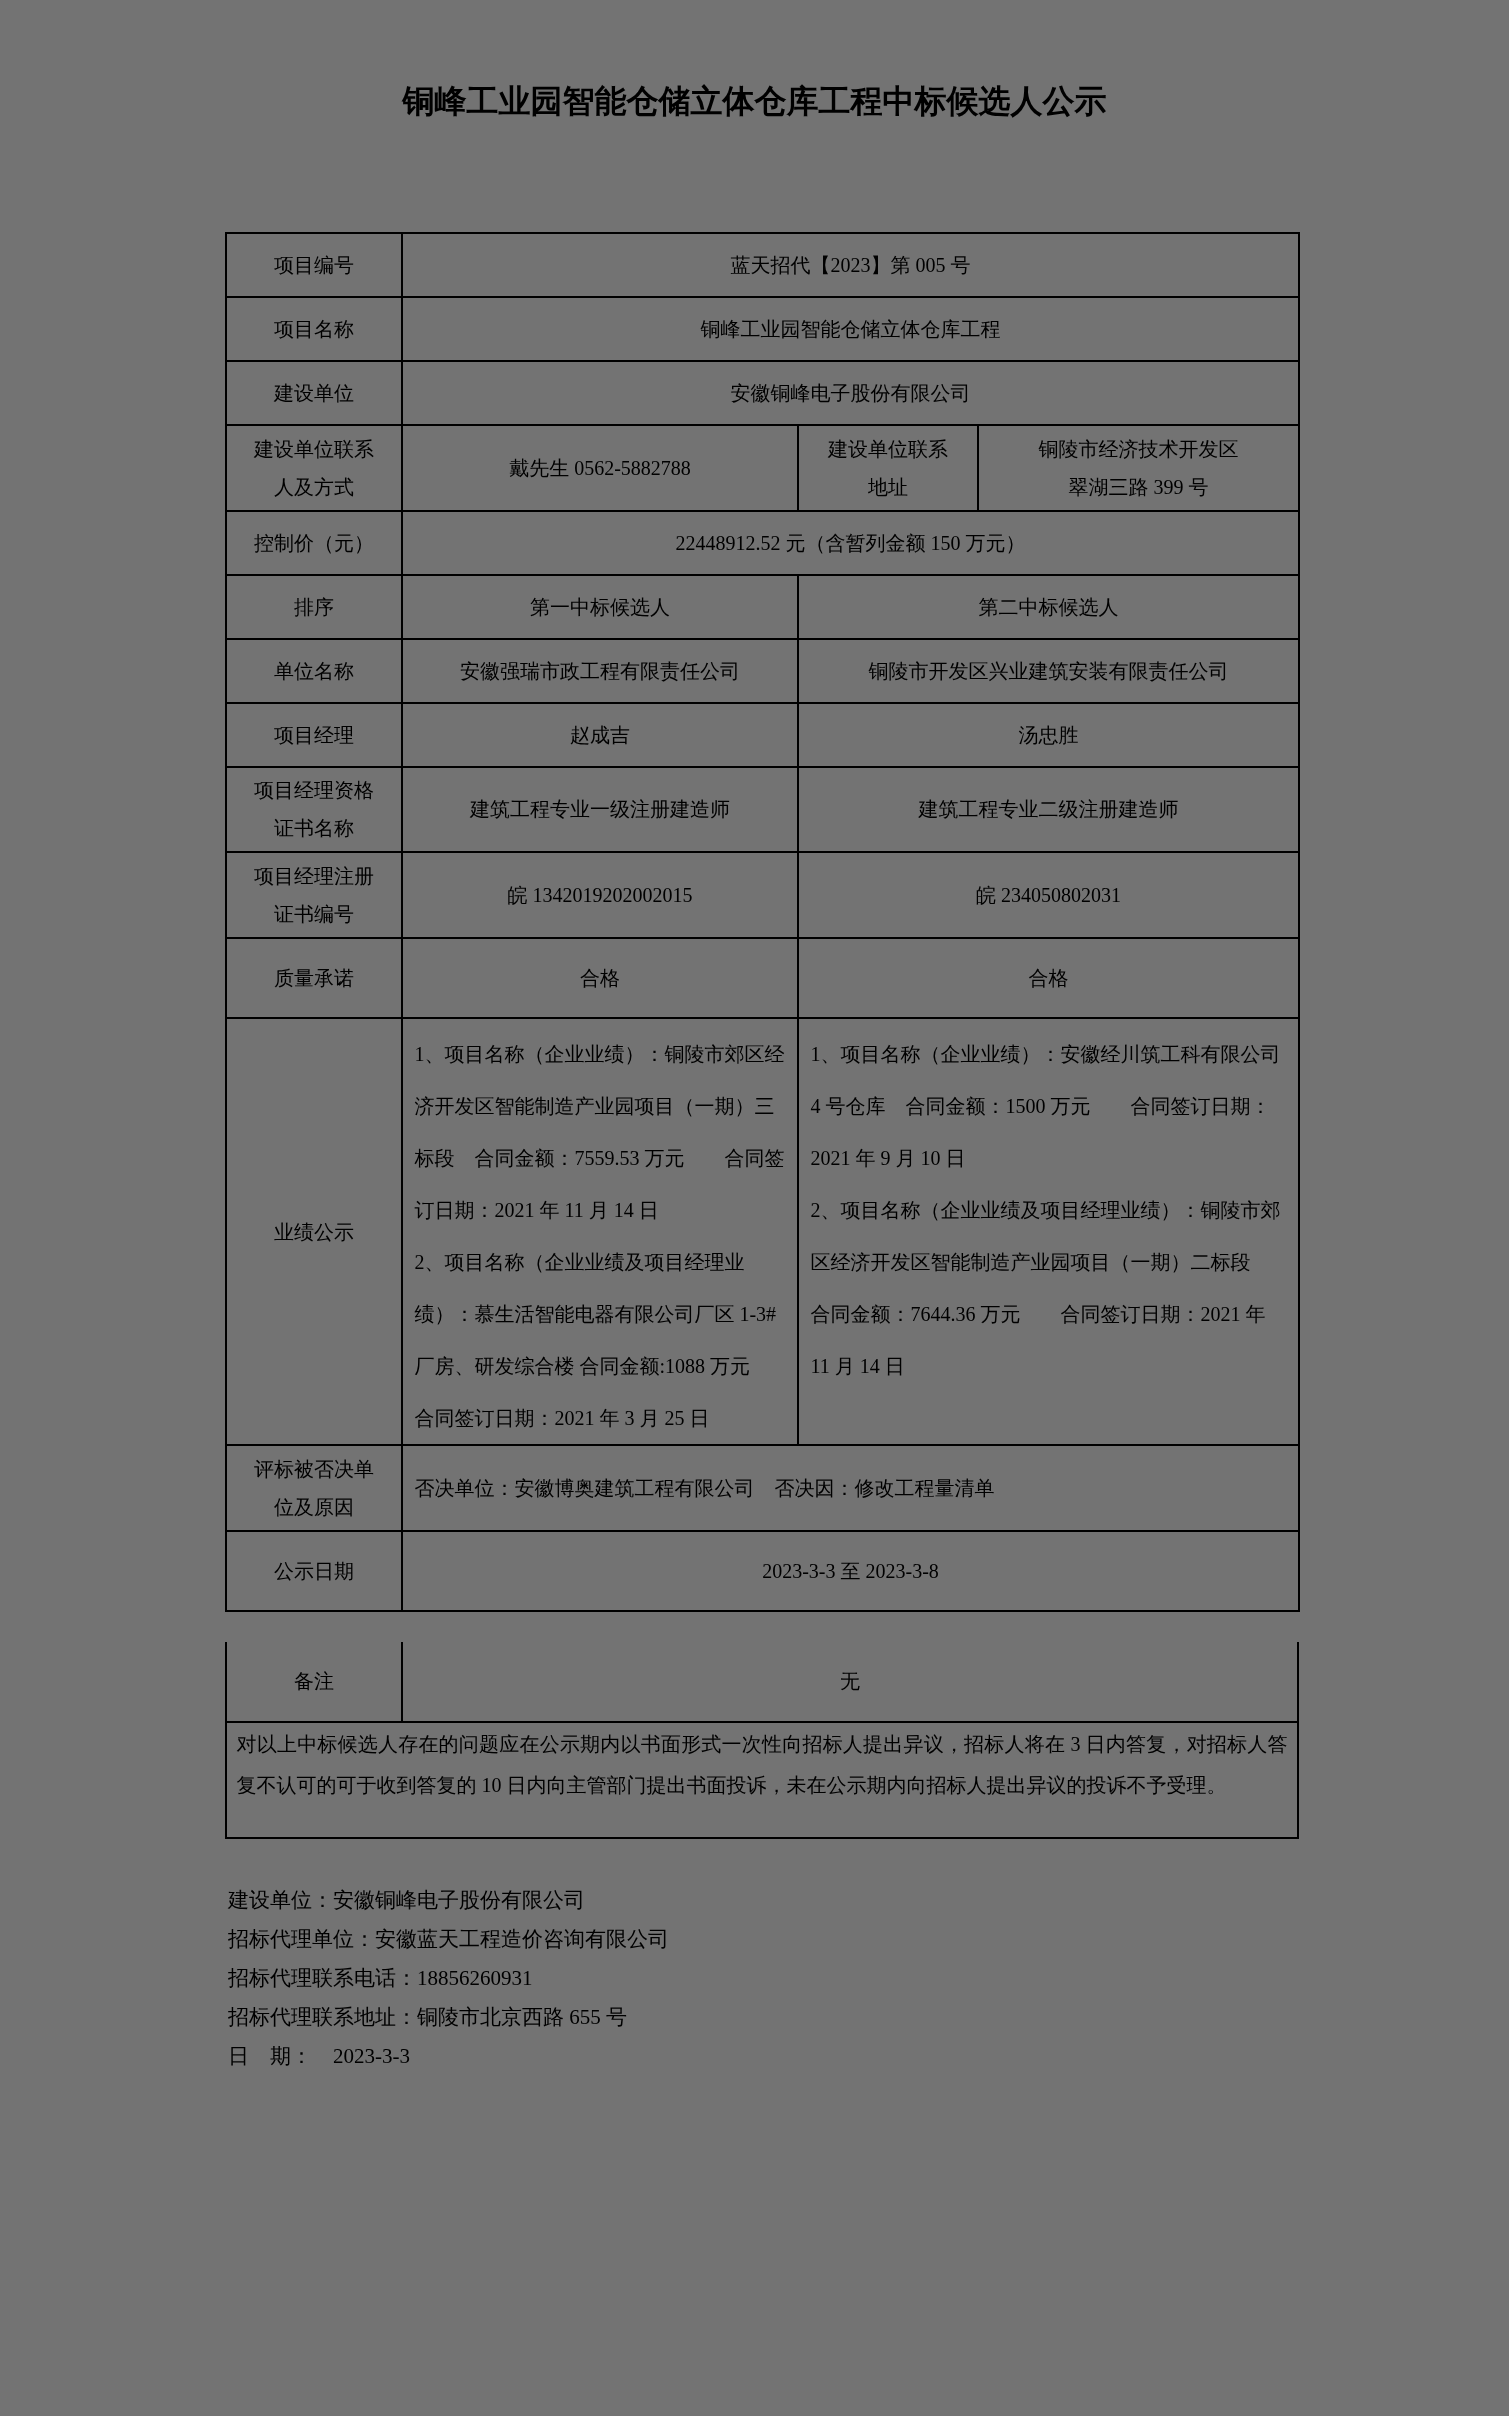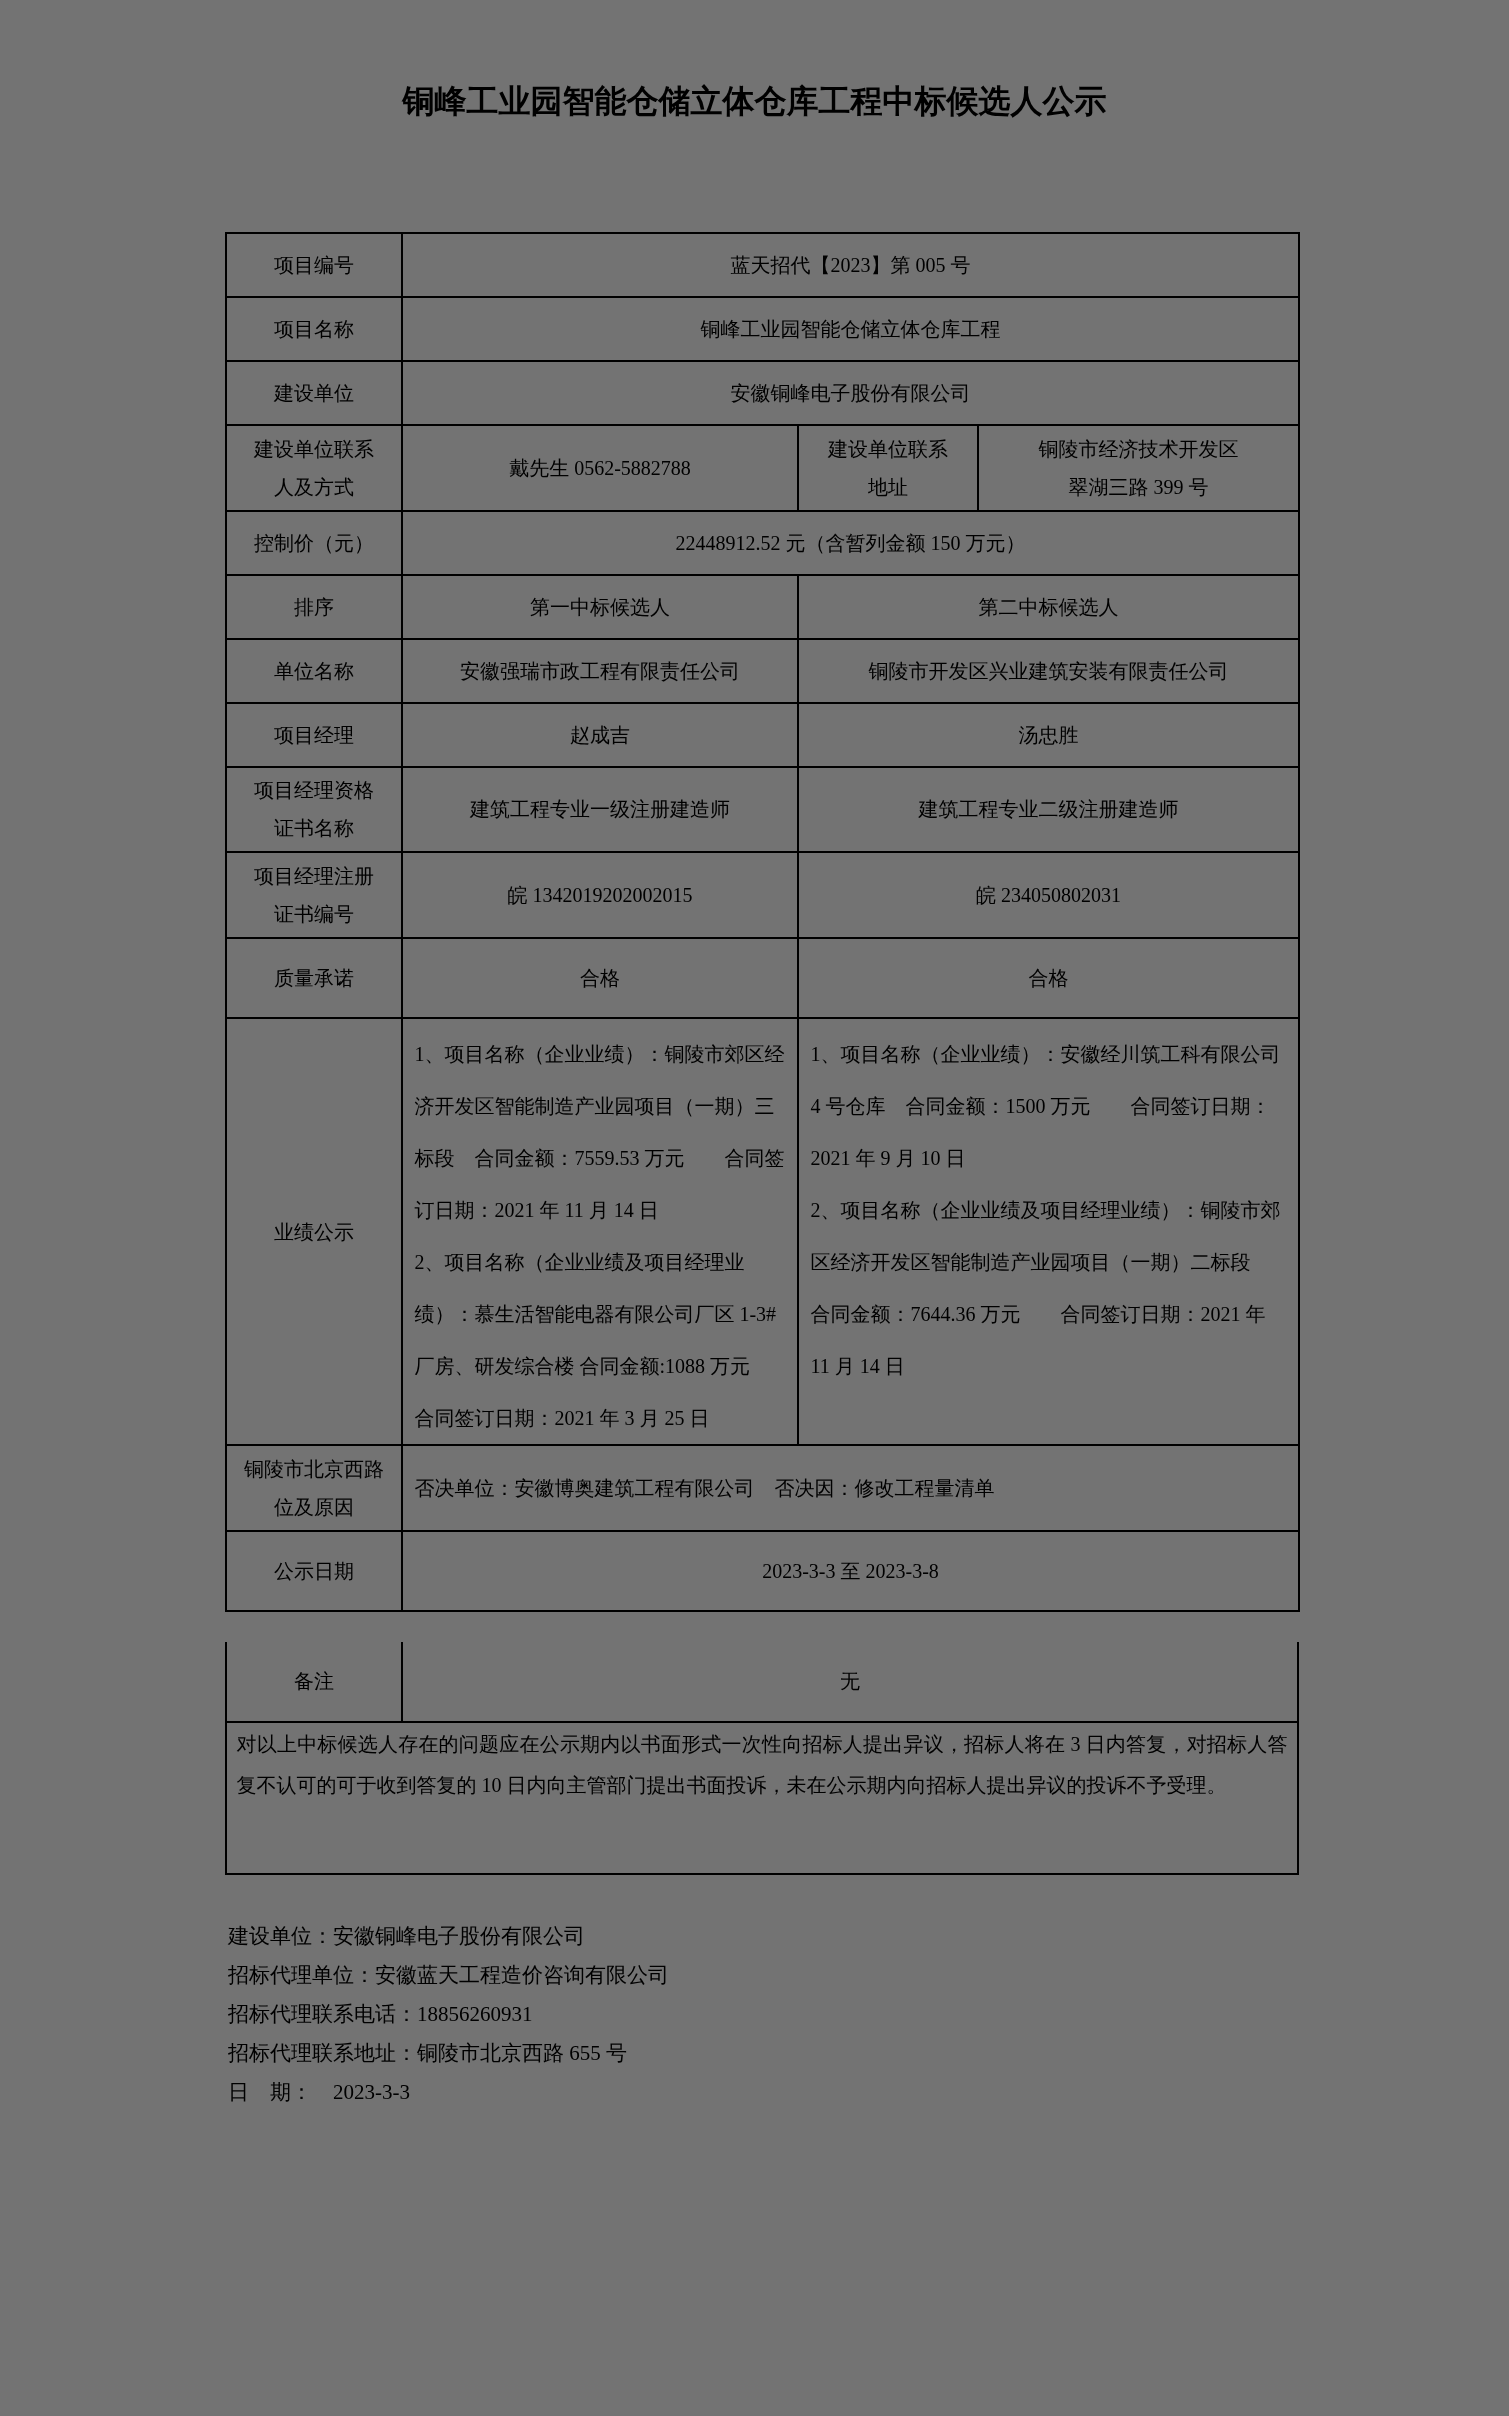--- a/index.html
+++ b/index.html
@@ -39,21 +39,21 @@
     line-height: 38px;
     text-align: center;
     vertical-align: middle;
     padding: 3.8px 7.6px;
     white-space: pre-line;
     overflow: hidden;
   }
   tr.h82 td { height: 64px; }
   tr.h80 td { height: 80px; }
   tr.hperf td { height: 411px; }
-  tr.hnote td { height: 152px; border-radius: 32px; }
+  tr.hnote td { height: 116px; border-radius: 32px; }
   td.perf {
     text-align: left;
     vertical-align: top;
     line-height: 52px;
     padding: 9.5px 9.5px 0 11.4px;
   }
   td.leftcell {
     text-align: left;
     padding-left: 11.4px;
   }
@@ -143,21 +143,21 @@
       <td colspan="2">合格</td>
     </tr>
     <tr class="hperf">
       <td>业绩公示</td>
       <td class="perf">1、项目名称（企业业绩）：铜陵市郊区经济开发区智能制造产业园项目（一期）三标段　合同金额：7559.53 万元　　合同签订日期：2021 年 11 月 14 日
 2、项目名称（企业业绩及项目经理业绩）：慕生活智能电器有限公司厂区 1-3#厂房、研发综合楼 合同金额:1088 万元　　合同签订日期：2021 年 3 月 25 日</td>
       <td class="perf" colspan="2">1、项目名称（企业业绩）：安徽经川筑工科有限公司 4 号仓库　合同金额：1500 万元　　合同签订日期：2021 年 9 月 10 日
 2、项目名称（企业业绩及项目经理业绩）：铜陵市郊区经济开发区智能制造产业园项目（一期）二标段　合同金额：7644.36 万元　　合同签订日期：2021 年 11 月 14 日</td>
     </tr>
     <tr class="h80">
-      <td>铜陵市北京西路
+      <td>评标被否决单
 位及原因</td>
       <td class="leftcell" colspan="3">否决单位：安徽博奥建筑工程有限公司　否决因：修改工程量清单</td>
     </tr>
     <tr class="h80">
       <td>公示日期</td>
       <td colspan="3">2023-3-3 至 2023-3-8</td>
     </tr>
   </tbody>
     </table>
 

